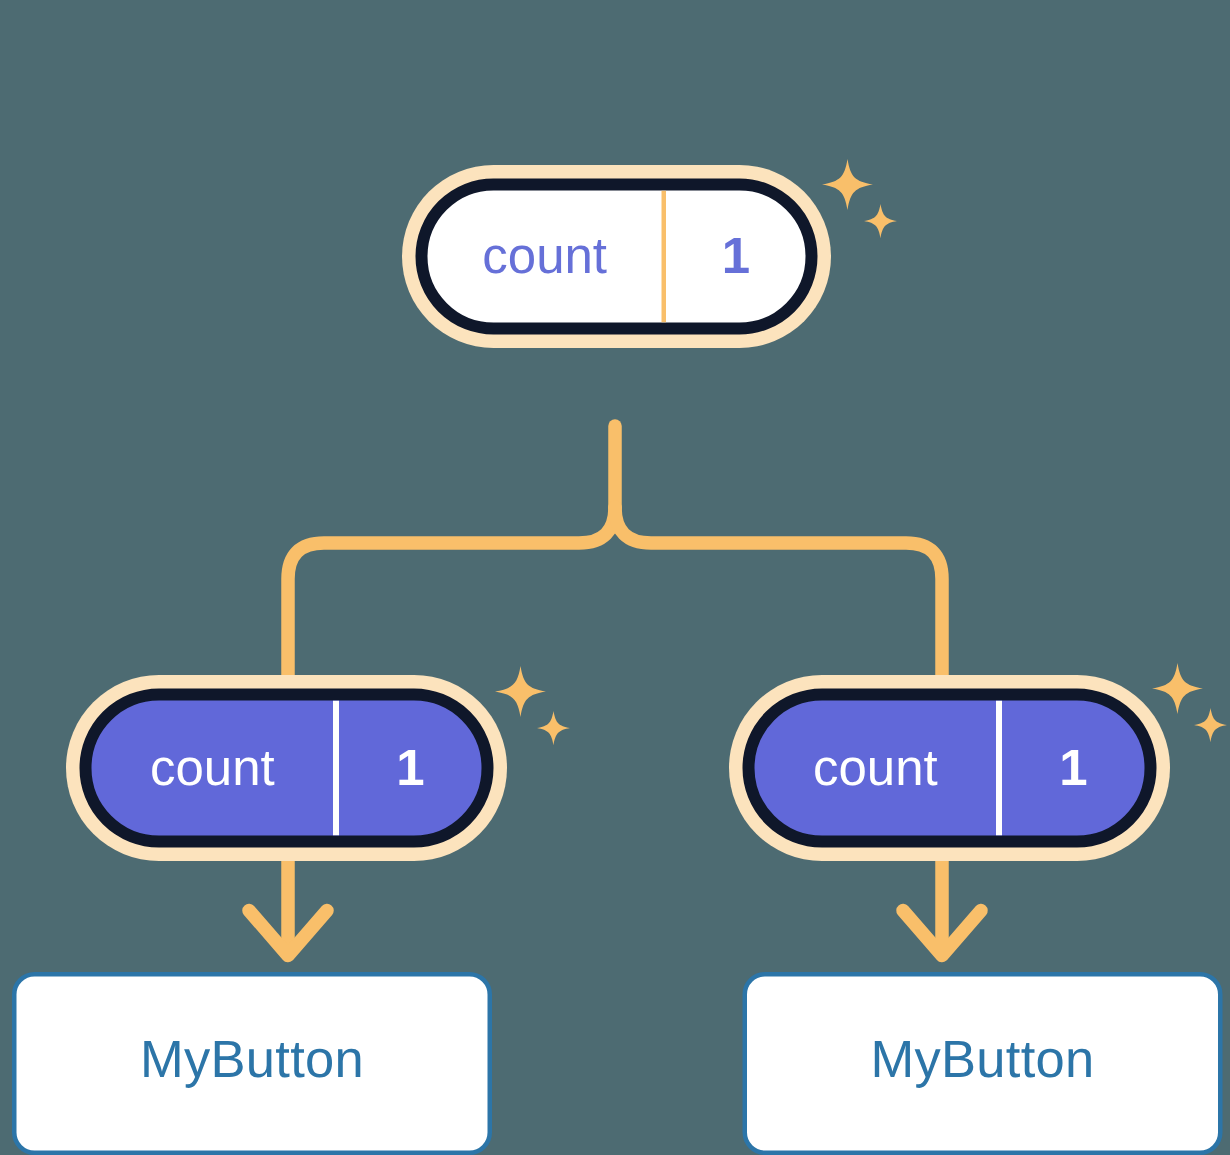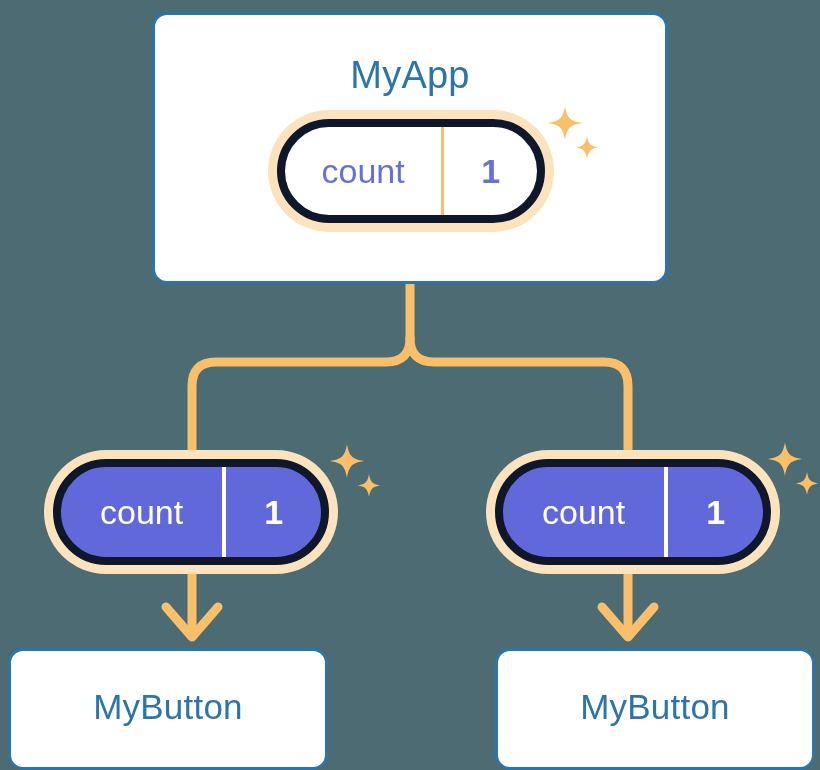--- a/index.html
+++ b/index.html
@@ -171,23 +171,20 @@
       <path d="M 192 574 L 192 636" fill="none" stroke="#f9bf6a" stroke-width="9" stroke-linecap="round"></path>
       <path d="M 166 607 L 192 637 L 218 607" fill="none" stroke="#f9bf6a" stroke-width="9" stroke-linecap="round" stroke-linejoin="round"></path>
     </g>
 
     <g>
       <path d="M 628 574 L 628 636" fill="none" stroke="#f9bf6a" stroke-width="9" stroke-linecap="round"></path>
       <path d="M 602 607 L 628 637 L 654 607" fill="none" stroke="#f9bf6a" stroke-width="9" stroke-linecap="round" stroke-linejoin="round"></path>
     </g>
   </svg>
 
-  <div class="card" id="card-myapp">
-    <div class="card-title">MyApp</div>
-  </div>
 
   <div class="pill pill-light" id="pill-myapp">
     <div class="pill-inner">
       <div class="pill-key">count</div>
       <div class="pill-val">1</div>
     </div>
   </div>
 
   <svg class="sparkle" id="sparkle-myapp" width="60" height="62" viewBox="0 0 60 62">
     <path d="M25 2 C27 14 30 17 42 19 C30 21 27 24 25 36 C23 24 20 21 8 19 C20 17 23 14 25 2 Z" fill="#f9bf6a"></path>

